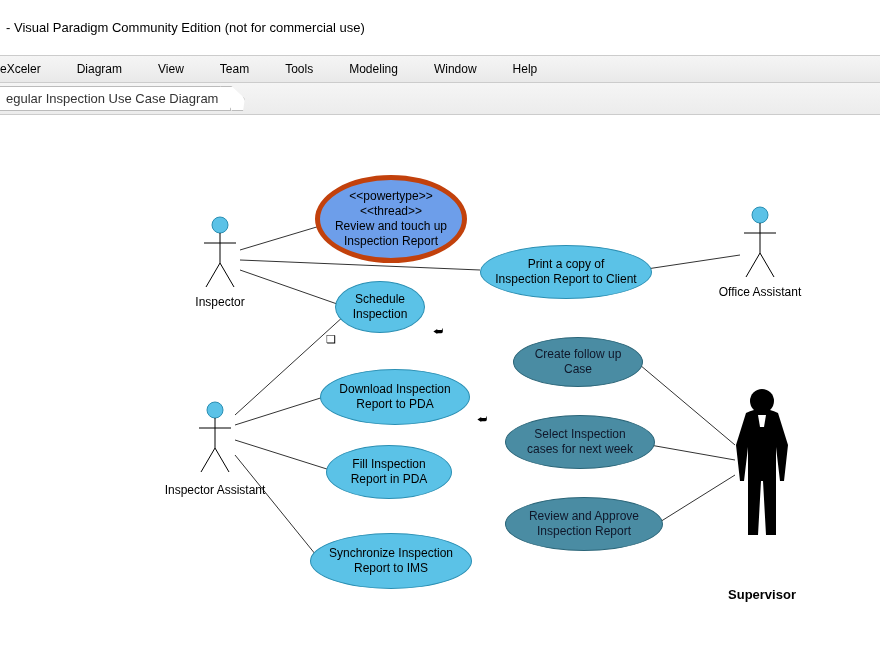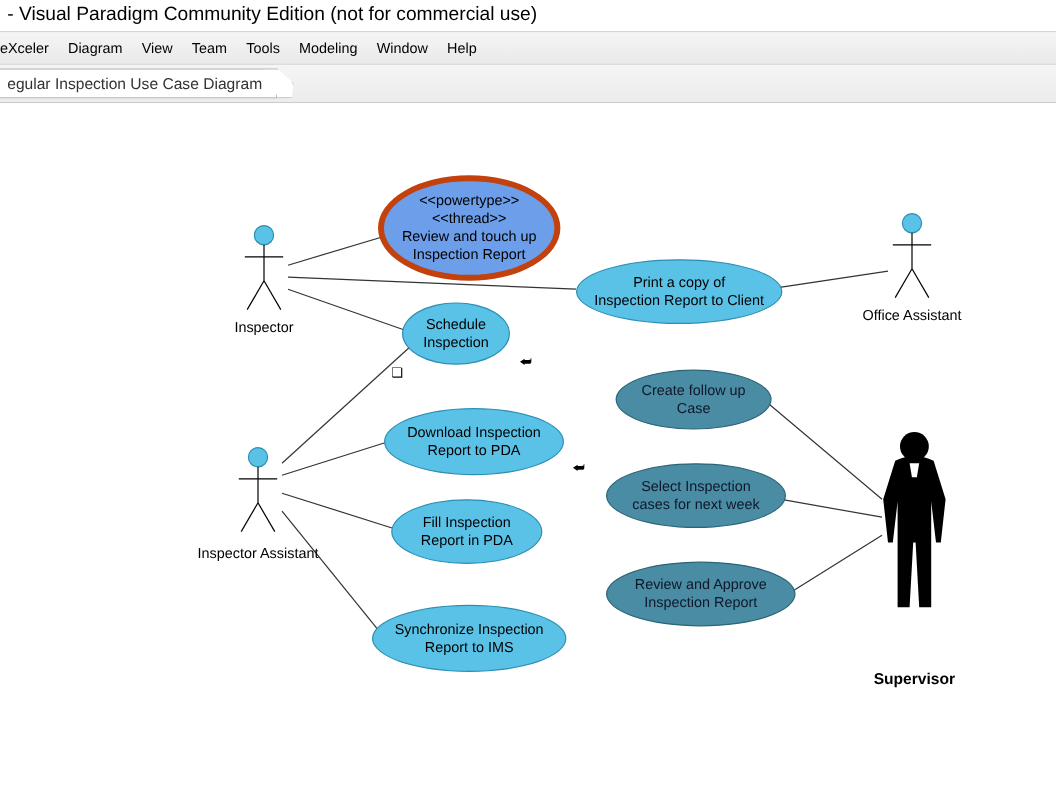--- a/index.html
+++ b/index.html
@@ -9,29 +9,29 @@
     font-size: 12px;
     background: #fff;
     width: 880px;
     height: 658px;
     overflow: hidden;
     position: relative;
   }
   .titlebar {
     background: #fff;
     border-bottom: 1px solid #ccc;
-    padding: 4px 6px;
-    font-size: 16px;
+    padding: 20px 6px;
+    font-size: 13px;
     color: #000;
   }
   .menubar {
     background: linear-gradient(#f5f5f5, #e9e9e9);
     border-bottom: 1px solid #ccc;
     display: flex;
-    gap: 16px;
+    gap: 36px;
     padding: 6px 2px 6px 0;
     font-size: 12px;
     text-align: right;
   }
   .menubar .item { cursor: pointer; }
   .breadcrumb-row {
     background: linear-gradient(#f5f5f5, #ececec);
     border-bottom: 1px solid #ccc;
     padding: 3px 16px 3px 0;
     display: flex;

